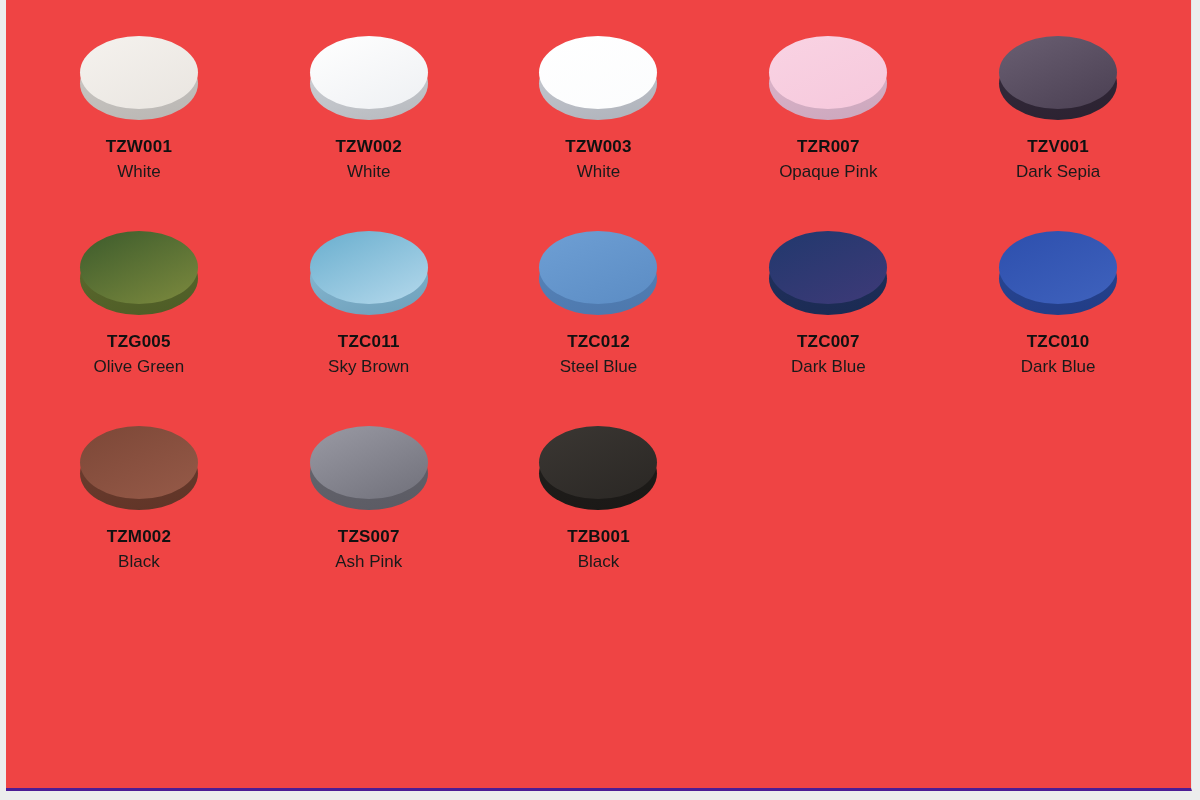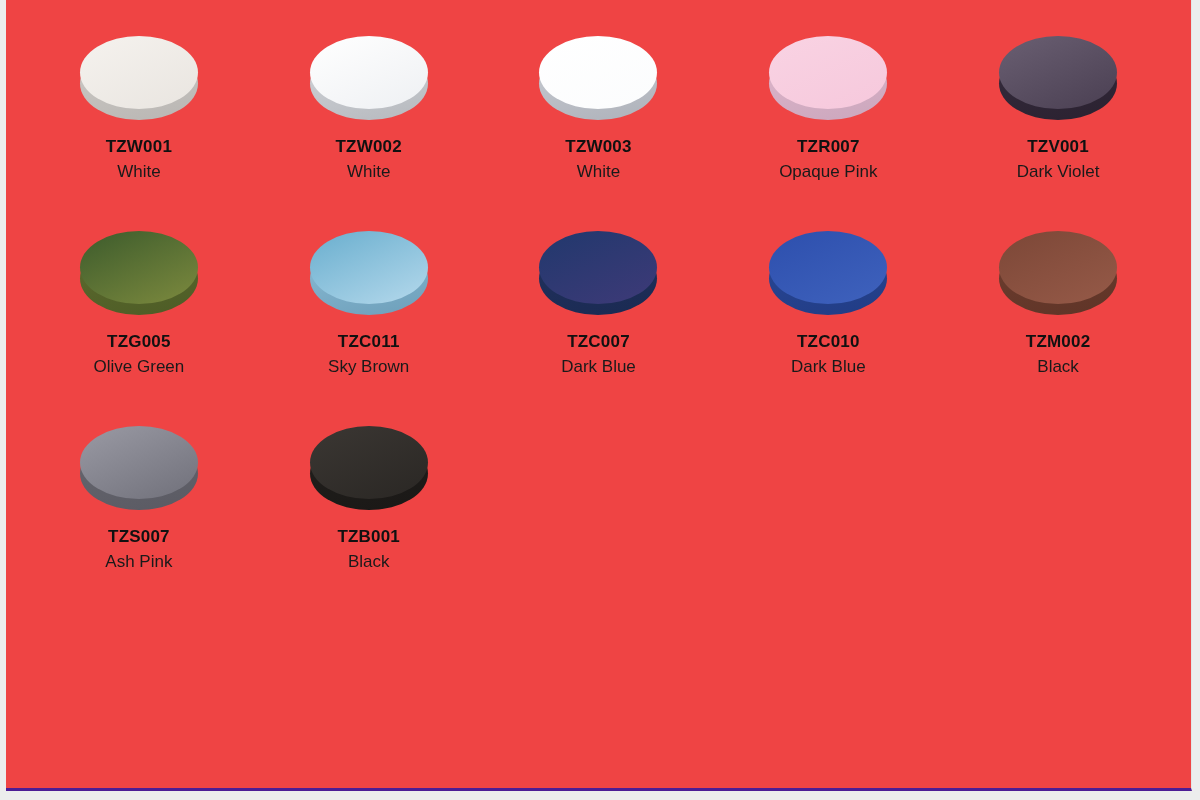--- a/index.html
+++ b/index.html
@@ -119,37 +119,45 @@
         </div>
         <div class="swatch-code">TZR007</div>
         <div class="swatch-name">Opaque Pink</div>
       </div>
       <div class="swatch-cell">
         <div class="disc">
           <div class="disc-rim" style="background: linear-gradient(165deg, rgb(55, 45, 62) 0%, rgb(42, 33, 48) 100%);"></div>
           <div class="disc-face" style="background: linear-gradient(155deg, rgb(106, 95, 114) 0%, rgb(74, 63, 82) 100%);"></div>
         </div>
         <div class="swatch-code">TZV001</div>
-        <div class="swatch-name">Dark Violet</div>
+        <div class="swatch-name">Dark Sepia</div>
       </div>
       <div class="swatch-cell">
         <div class="disc">
           <div class="disc-rim" style="background: linear-gradient(165deg, rgb(94, 107, 46) 0%, rgb(77, 92, 38) 100%);"></div>
           <div class="disc-face" style="background: linear-gradient(155deg, rgb(60, 91, 44) 0%, rgb(125, 138, 62) 100%);"></div>
         </div>
         <div class="swatch-code">TZG005</div>
         <div class="swatch-name">Olive Green</div>
       </div>
       <div class="swatch-cell">
         <div class="disc">
           <div class="disc-rim" style="background: linear-gradient(165deg, rgb(141, 189, 214) 0%, rgb(109, 159, 186) 100%);"></div>
           <div class="disc-face" style="background: linear-gradient(155deg, rgb(105, 174, 206) 0%, rgb(181, 217, 236) 100%);"></div>
         </div>
         <div class="swatch-code">TZC011</div>
         <div class="swatch-name">Sky Brown</div>
+      </div>
+      <div class="swatch-cell">
+        <div class="disc">
+          <div class="disc-rim" style="background: linear-gradient(165deg, rgb(88, 133, 187) 0%, rgb(76, 119, 172) 100%);"></div>
+          <div class="disc-face" style="background: linear-gradient(155deg, rgb(110, 159, 212) 0%, rgb(91, 140, 196) 100%);"></div>
+        </div>
+        <div class="swatch-code">TZC012</div>
+        <div class="swatch-name">Steel Blue</div>
       </div>
       <div class="swatch-cell">
         <div class="disc">
           <div class="disc-rim" style="background: linear-gradient(165deg, rgb(34, 50, 95) 0%, rgb(26, 42, 82) 100%);"></div>
           <div class="disc-face" style="background: linear-gradient(155deg, rgb(33, 56, 109) 0%, rgb(62, 58, 120) 100%);"></div>
         </div>
         <div class="swatch-code">TZC007</div>
         <div class="swatch-name">Dark Blue</div>
       </div>
       <div class="swatch-cell">

